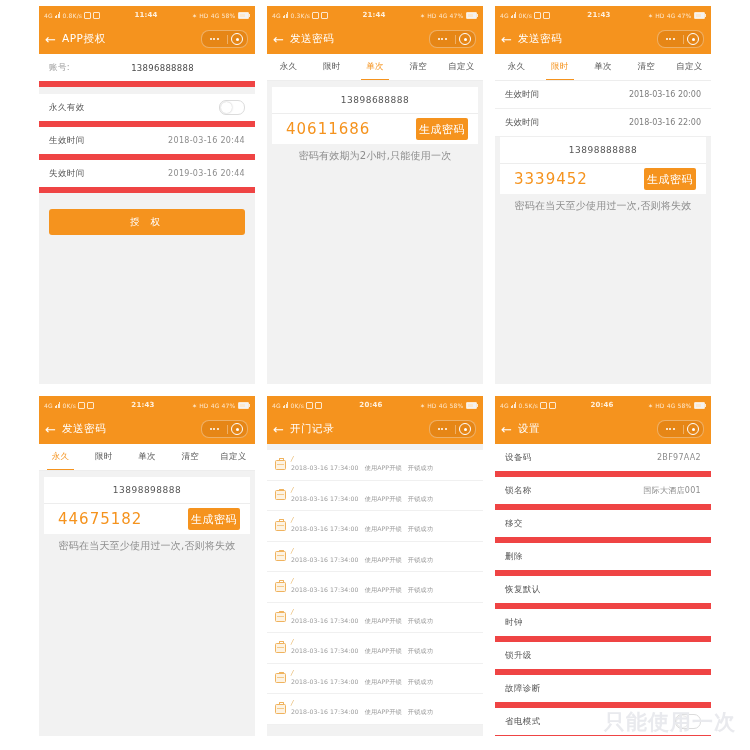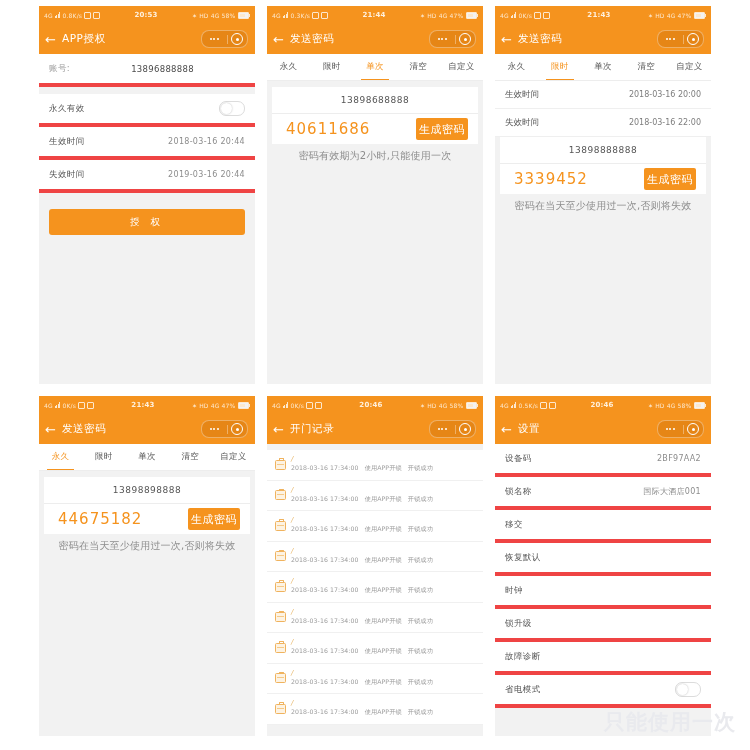--- a/index.html
+++ b/index.html
@@ -79,21 +79,21 @@
   .nav-capsule .target .ring::after{content:"";width:3px;height:3px;border-radius:50%;background:#fff;}
 
   
   .body{flex:1;background:#f2f2f2;overflow:hidden;position:relative;}
 
   
   .card{background:#fff;}
   .row{
     height:33px;display:flex;align-items:center;justify-content:space-between;
     padding:0 10px;box-sizing:border-box;background:#fff;
-    border-bottom:4px solid #ef4444;
+    border-bottom:6px solid #ef4444;
   }
   .row .label{font-size:8.5px;color:#555;letter-spacing:.4px;}
   .row .value{font-size:8px;color:#8c8c8c;letter-spacing:.3px;}
   .row .label.acct{color:#9a9a9a;margin-right:10px;}
   .row.account .value{color:#4a4a4a;font-size:8.5px;}
   .gap{height:7px;background:#f2f2f2;}
 
   .toggle{
     width:24px;height:13px;border-radius:7px;background:#fff;
     border:1px solid #dcdcdc;position:relative;flex:none;
@@ -196,21 +196,21 @@
         <span class="bars">
             <i></i>
             <i></i>
             <i></i>
             <i></i>
           </span>
         <span>0.8K/s</span>
         <span class="sq"></span>
         <span class="sq"></span>
       </div>
-      <div class="sb-center">20:53</div>
+      <div class="sb-center">11:44</div>
       <div class="sb-right">
         <span>✶</span>
         <span>HD</span>
         <span>4G</span>
         <span>58%</span>
         <span class="battery">
             <span class="body"></span>
             <span class="tip"></span>
           </span>
       </div>
@@ -661,20 +661,24 @@
         </div>
         <div class="row">
           <span class="label">锁名称</span>
           <span class="value">国际大酒店001</span>
         </div>
         <div class="row">
           <span class="label">移交</span>
           <span class="value"></span>
         </div>
         <div class="row">
+          <span class="label">删除</span>
+          <span class="value"></span>
+        </div>
+        <div class="row">
           <span class="label">恢复默认</span>
           <span class="value"></span>
         </div>
         <div class="row">
           <span class="label">时钟</span>
           <span class="value"></span>
         </div>
         <div class="row">
           <span class="label">锁升级</span>
           <span class="value"></span>

